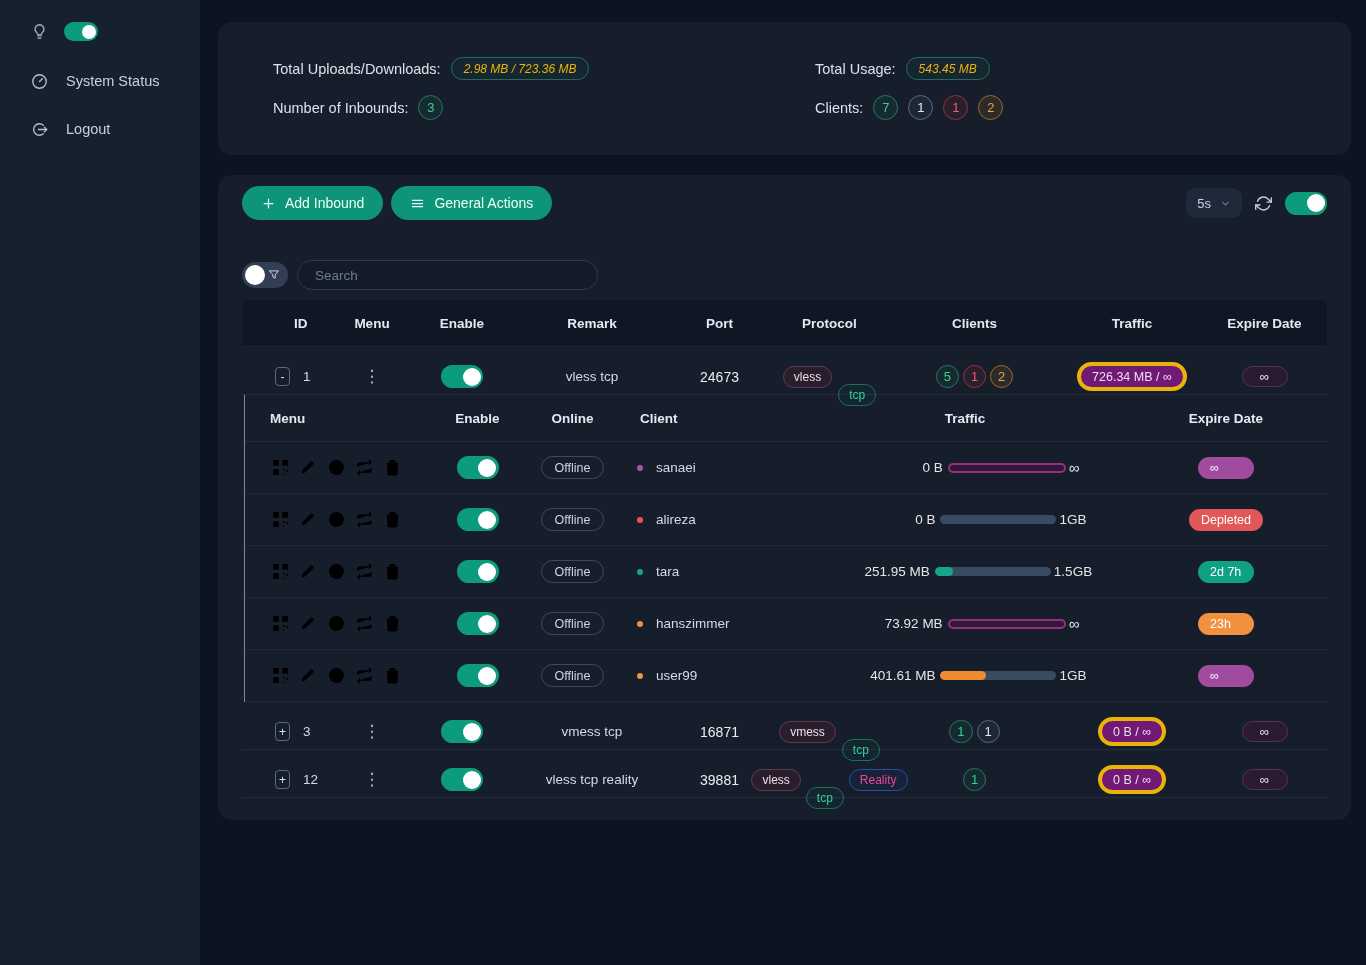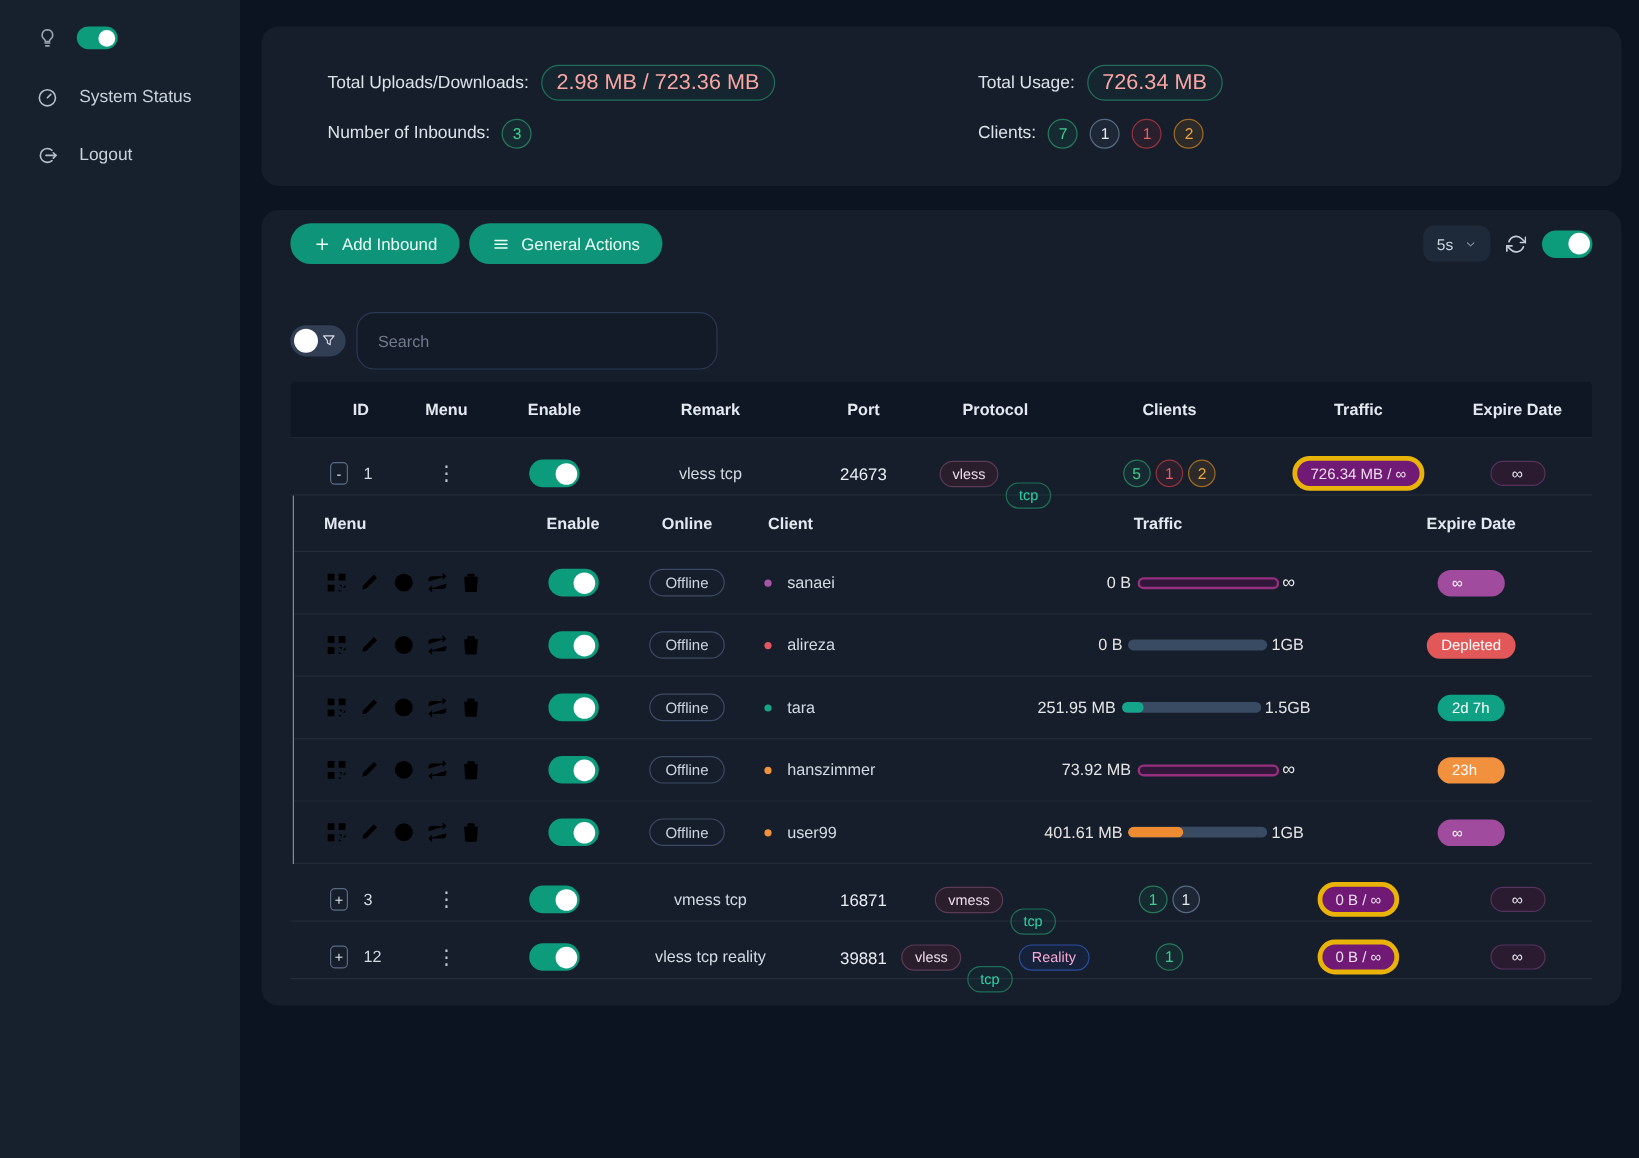--- a/index.html
+++ b/index.html
@@ -30,59 +30,59 @@
              display:flex; align-items:center; justify-content:flex-end; padding-right:7px; color:#d7dee8; }
   .fswitch .knob { position:absolute; top:3px; left:3px; width:20px; height:20px; border-radius:50%; background:#fff; }
 
   
   .content { flex:1; padding:22px 15px 0 18px; }
   .card { background:#161e2c; border-radius:14px; }
 
   .overview { height:133px; display:grid; grid-template-columns:542px 1fr; align-content:center;
               row-gap:15px; padding:0 55px; margin-bottom:20px; }
   .stat { display:flex; align-items:center; gap:10px; font-size:14.5px; color:#dbe2ea; }
-  .pill-teal { color:#fca5a5; border:1px solid #216f59; background:rgba(14,150,112,0.07);
-               border-radius:999px; padding:3.5px 12px; font-size:18px; white-space:nowrap; }
+  .pill-teal { color:#eab308; border:1px solid #216f59; background:rgba(14,150,112,0.07);
+               border-radius:999px; padding:3.5px 12px; font-size:12px; white-space:nowrap;font-style:italic; }
   .ccirc { min-width:25px; height:25px; border-radius:999px; border:1px solid; display:inline-flex;
            align-items:center; justify-content:center; font-size:13px; padding:0 7px; }
   .ccirc[data-status="green"]  { color:#3ecf8e; border-color:#27795c; background:rgba(32,158,102,.10); }
   .ccirc[data-status="gray"]   { color:#e6ebf2; border-color:#5a6a82; background:rgba(90,106,130,.12); }
   .ccirc[data-status="red"]    { color:#e56069; border-color:#93333c; background:rgba(170,45,60,.14); }
   .ccirc[data-status="orange"] { color:#eea43f; border-color:#a06a22; background:rgba(190,120,35,.14); }
 
   .panel { padding:11px 24px 22px 24px; }
   .toolbar { display:flex; align-items:center; height:34px; }
   .btn { height:34px; border-radius:17px; border:none; background:#0e9478; color:#eafff8;
          display:inline-flex; align-items:center; gap:9px; padding:0 19px; font-size:14px; cursor:pointer; margin-right:8px; }
   .toolbar-right { margin-left:auto; display:flex; align-items:center; gap:13px; }
   .interval { height:30px; border-radius:9px; background:#1e2939; color:#ccd4e0; display:flex; gap:9px;
               padding:0 11px; align-items:center; font-size:13px; cursor:pointer; }
   .interval .icon, .refresh { color:#c3cbd8; }
 
   .searchbar { display:flex; align-items:center; gap:9px; margin-top:40px; }
-  .search-input { width:301px; height:48px; border-radius:15px; background:#131b29; border:1px solid #2c3952;
+  .search-input { width:301px; height:30px; border-radius:15px; background:#131b29; border:1px solid #2c3952;
                   color:#cfd6df; padding:0 17px; font-size:13.5px; outline:none; }
   .search-input::placeholder { color:#6f7b8d; }
 
   
   .grid-main { display:grid; grid-template-columns:95px 70px 110px 150px 105px 115px 175px 140px 1fr; align-items:center; }
   .thead { height:47px; margin-top:10px; background:rgba(9,14,24,0.38); border-bottom:1px solid rgba(255,255,255,0.07);
            font-weight:bold; color:#e3e9f1; font-size:13.5px; text-align:center; border-radius:4px 4px 0 0; }
   .thead .h-id { text-align:left; padding-left:52px; }
   .trow { height:48px; border-bottom:1px solid rgba(255,255,255,0.065); font-size:13.5px; color:#d3dae3; text-align:center; }
   .tc { display:flex; justify-content:center; align-items:center; gap:6px; }
   .id-cell { display:flex; align-items:center; gap:13px; padding-left:33px; }
   .xbtn { width:15px; height:19px; border:1px solid #5c6a80; border-radius:4px; background:transparent; color:#dfe5ee;
           font-size:12px; line-height:1; display:flex; align-items:center; justify-content:center; cursor:pointer; }
   .dots { background:none; border:none; color:#b9c2cf; font-size:17px; cursor:pointer; line-height:1; }
   .port { color:#e9eef5; font-size:14px; }
   .ptag { border-radius:999px; border:1px solid; padding:3px 10px; font-size:12px; white-space:nowrap; }
   .ptag[data-kind="vless"], .ptag[data-kind="vmess"] { color:#eedcea; border-color:#5c3b57; background:#2a1e2c; }
   .ptag[data-kind="tcp"] { color:#2fd3a6; border-color:#1f6f57; background:rgba(14,150,112,0.06);margin-top:37px; }
-  .ptag[data-kind="reality"] { color:#f9a8d4; border-color:#2c4d9e; background:#16213a; }
+  .ptag[data-kind="reality"] { color:#ec4899; border-color:#2c4d9e; background:#16213a; }
   .tpill { border:4px solid #eab308; background:#701a75; color:#ecdfee; border-radius:999px; padding:3.5px 11px; font-size:12.5px; white-space:nowrap; }
   .epill { border:1px solid #55335c; background:#2a1b30; color:#e8ecf3; border-radius:999px; width:46px; padding:2px 0;
            display:inline-block; font-size:13px; }
 
   
   .subtable { border-left:1px solid #7f8b9b; margin-left:2px; }
   .grid-sub { display:grid; grid-template-columns:170px 125px 65px 200px 320px 1fr; align-items:center; }
   .sub-head { height:47px; font-weight:bold; color:#e3e9f1; font-size:13.5px; text-align:center;
               border-bottom:1px solid rgba(255,255,255,0.07); }
   .sub-head .h-menu { text-align:left; padding-left:25px; }
@@ -221,21 +221,21 @@
 
   <main class="content">
 
     <section class="card overview">
       <div class="stat">
         <span>Total Uploads/Downloads:</span>
         <span class="pill-teal">2.98 MB / 723.36 MB</span>
       </div>
       <div class="stat">
         <span>Total Usage:</span>
-        <span class="pill-teal">726.34 MB</span>
+        <span class="pill-teal">543.45 MB</span>
       </div>
       <div class="stat">
         <span>Number of Inbounds:</span>
         <span class="ccirc" data-status="green">3</span>
       </div>
       <div class="stat">
         <span>Clients:</span>
         <span class="ccirc" data-status="green">7</span>
         <span class="ccirc" data-status="gray">1</span>
         <span class="ccirc" data-status="red">1</span>

